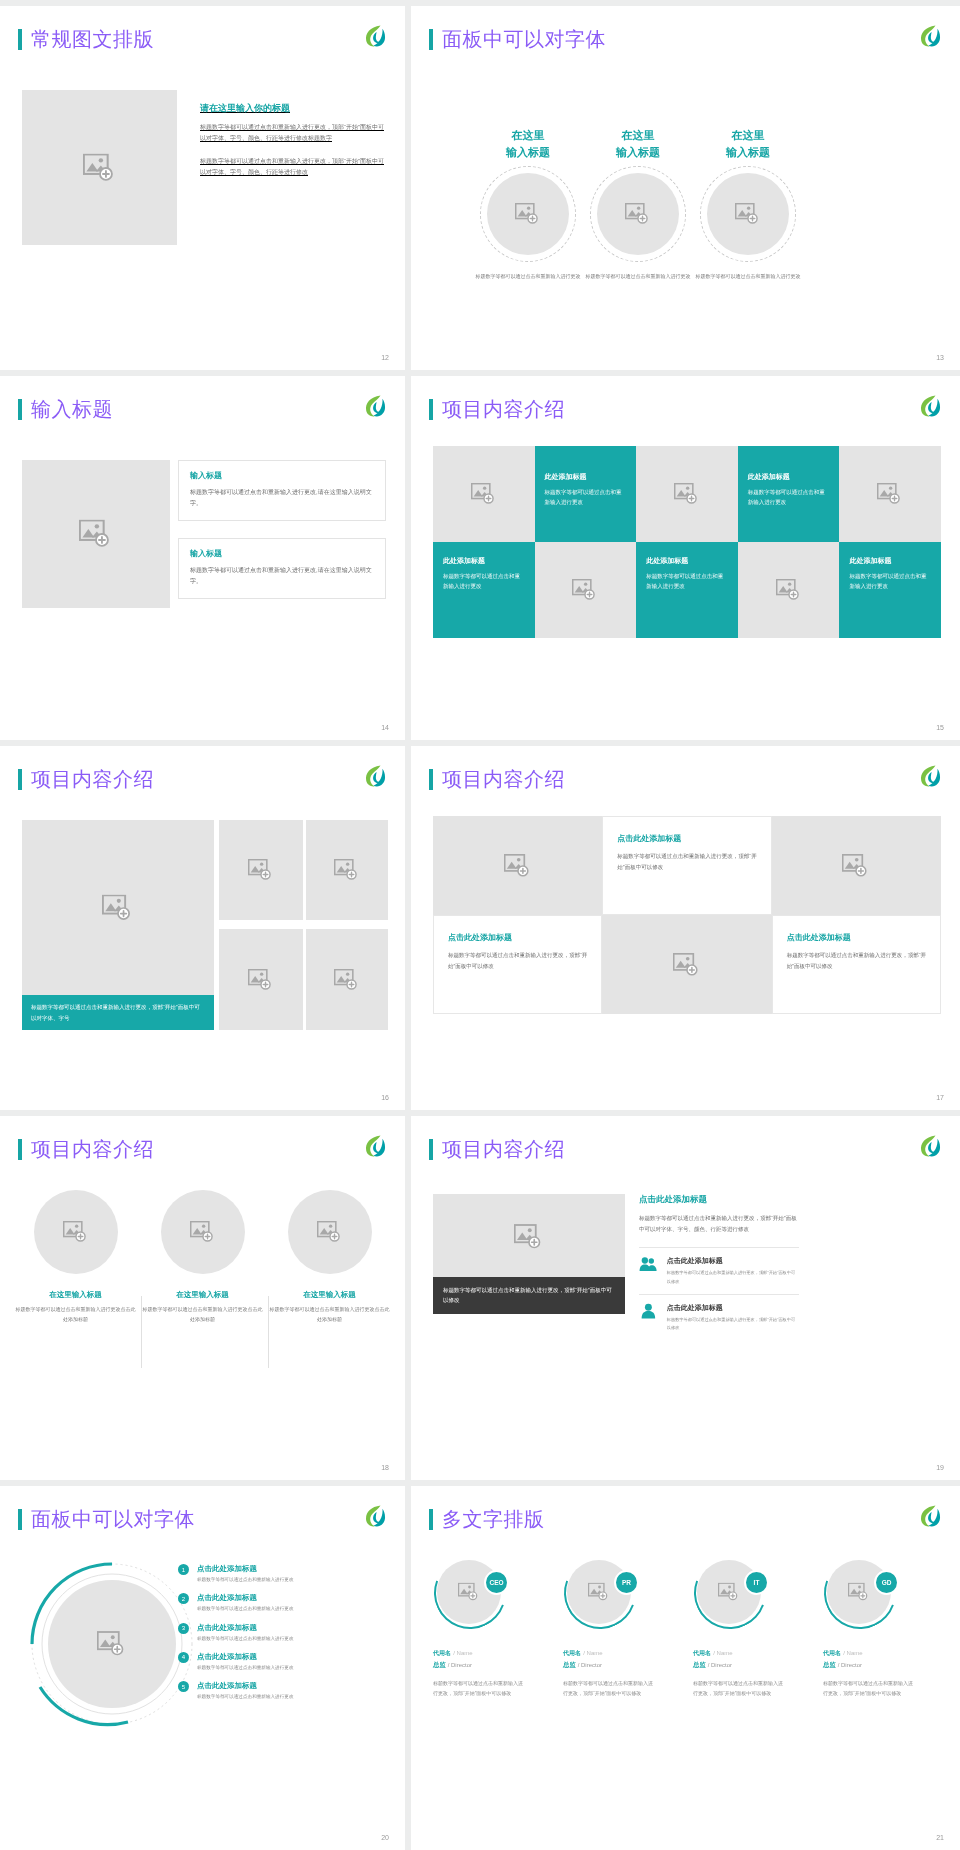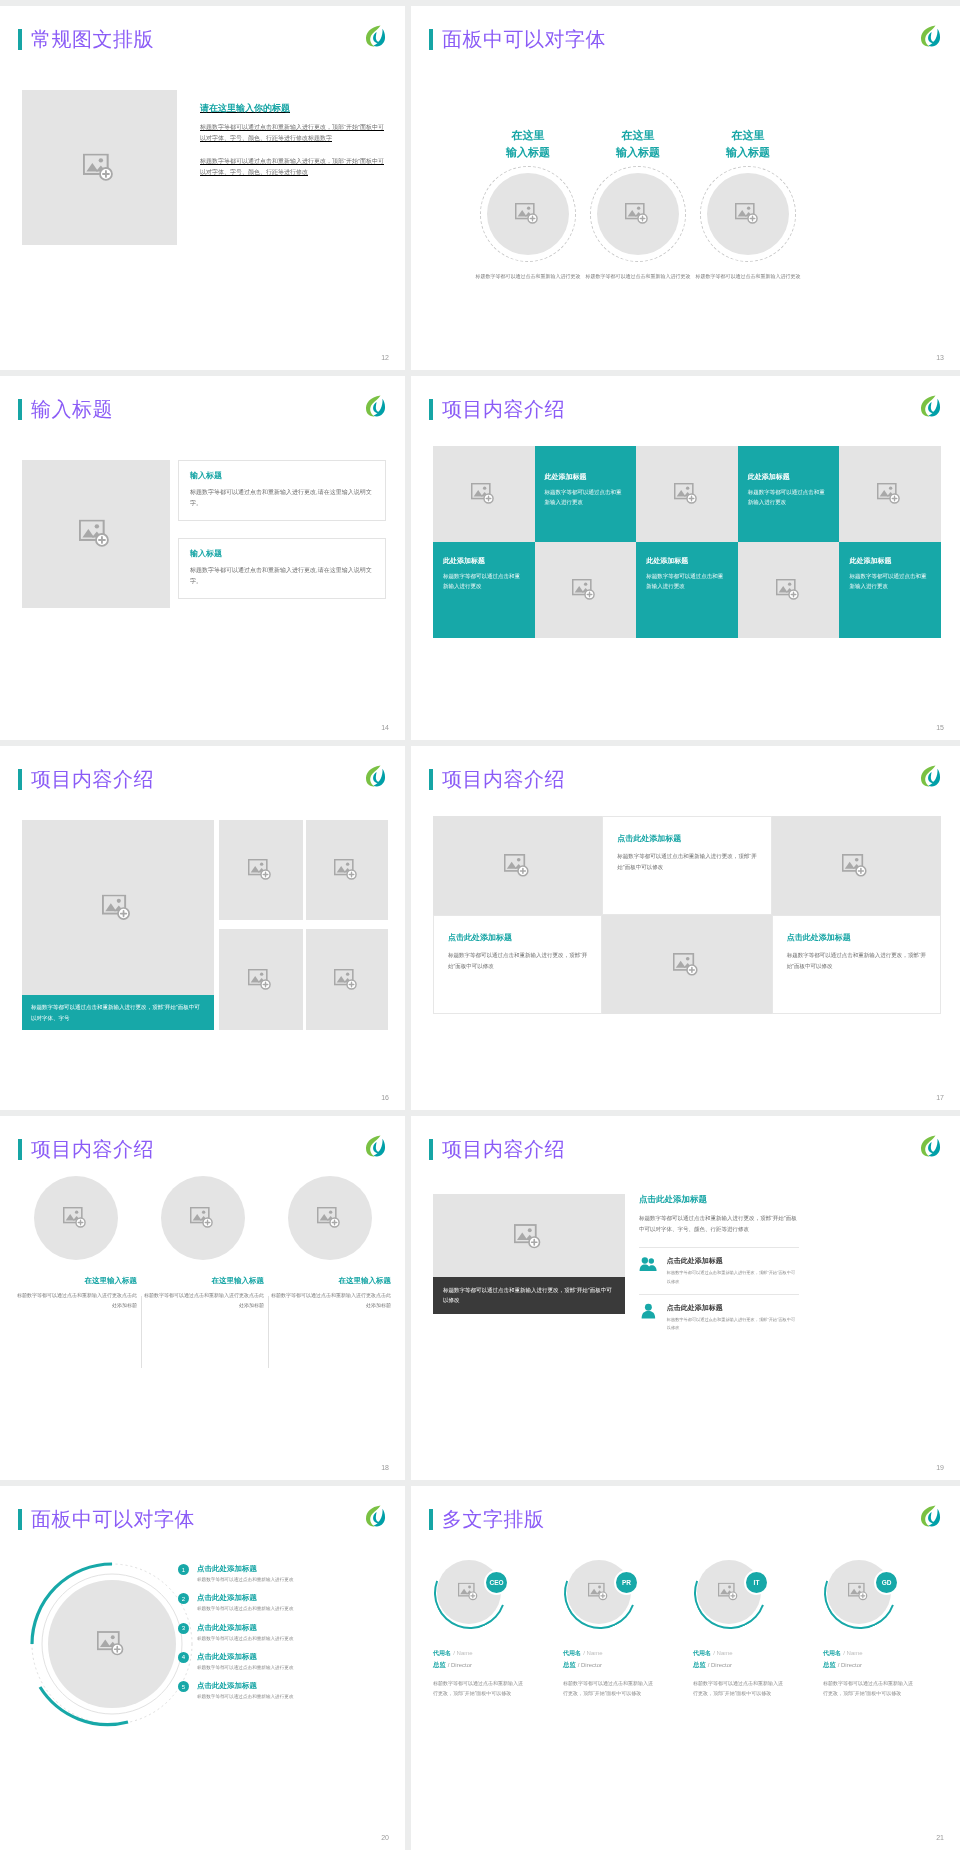--- a/index.html
+++ b/index.html
@@ -77,21 +77,21 @@
   
   .s17 { position: absolute; left: 22px; top: 70px; width: 508px; height: 198px;
          display: grid; grid-template-columns: repeat(3,1fr); grid-template-rows: 1fr 1fr; }
   .s17 .cell { position: relative; }
   .s17 .cell.g { background: #e4e4e4; }
   .s17 .cell.w { background: #ffffff; border: 1px solid #e7e7e7; padding: 16px 14px; }
   .s17 .cell.w h5 { font-size: 8px; font-weight: bold; color: #16a5a5; margin-bottom: 7px; }
   .s17 .cell.w p { font-size: 5.5px; color: #6d6d6d; line-height: 1.95; }
 
   
-  .s18-col { position: absolute; top: 60px; width: 123px; text-align: right; }
+  .s18-col { position: absolute; top: 74px; width: 123px; text-align: center; }
   .s18-col .ph { width: 84px; height: 84px; margin: 0 auto; }
   .s18-col .ttl2 { font-size: 7.5px; font-weight: bold; color: #16a5a5; margin-top: 16px; }
   .s18-col .desc { font-size: 5px; color: #7b7b7b; line-height: 1.95; margin-top: 5px; }
   .s18-div { position: absolute; top: 180px; width: 1px; height: 72px; background: #e0e0e0; }
 
   
   .s19-img { position: absolute; left: 22px; top: 78px; width: 192px; height: 120px; }
   .s19-cap { position: absolute; left: 0; right: 0; bottom: 0; background: #3a3a3a;
              padding: 8px 10px; font-size: 5.5px; color: #fff; line-height: 1.95; }
   .s19-r { position: absolute; left: 228px; top: 78px; width: 160px; }

